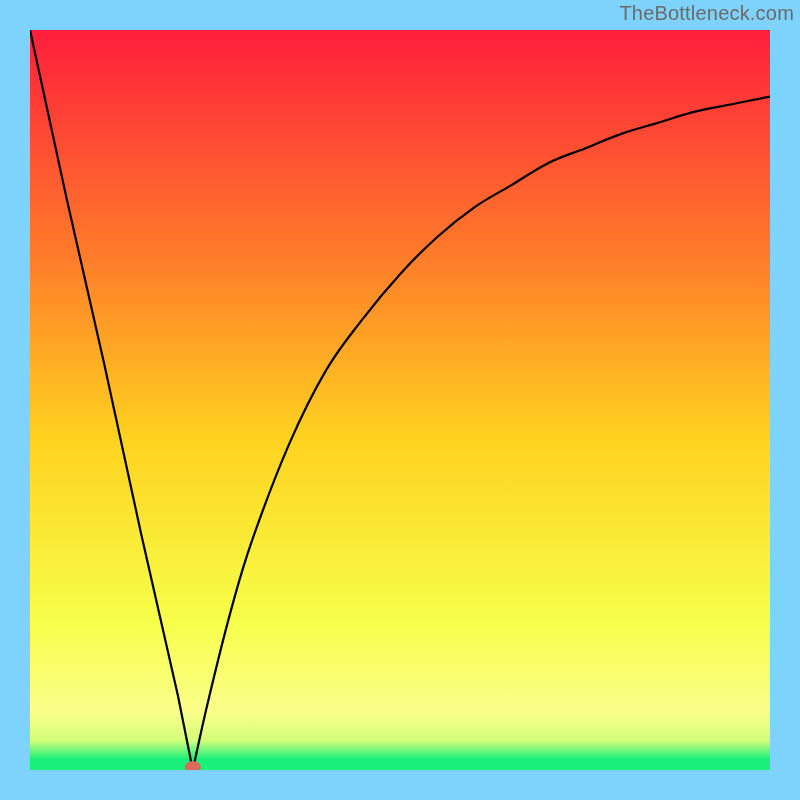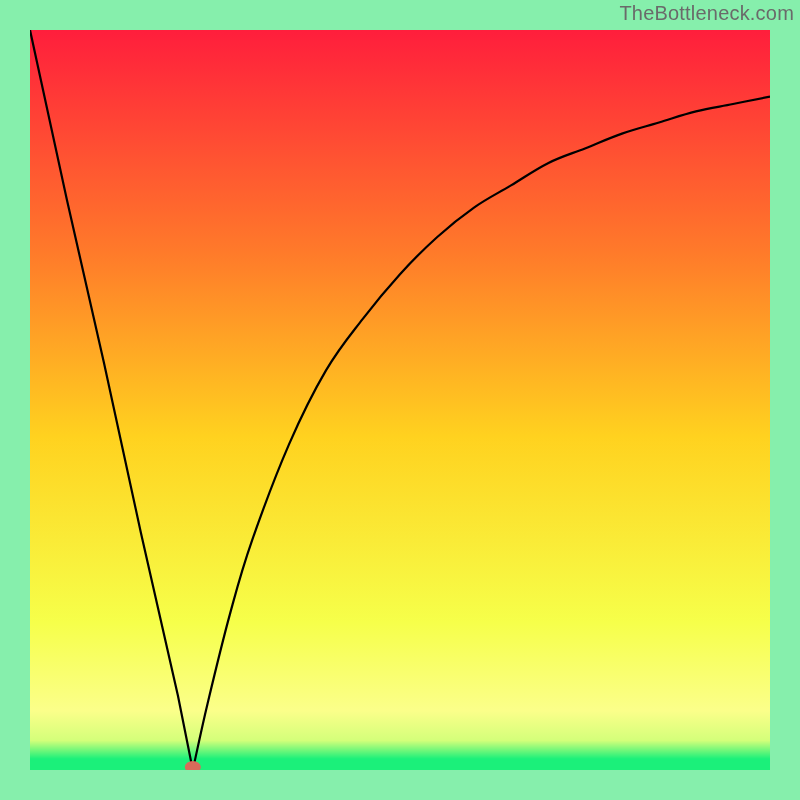--- a/index.html
+++ b/index.html
@@ -7,21 +7,21 @@
     padding: 0;
     width: 800px;
     height: 800px;
     overflow: hidden;
     font-family: Arial, Helvetica, sans-serif;
   }
   .frame {
     position: relative;
     width: 800px;
     height: 800px;
-    background: #86efac;
+    background: #7dd3fc;
   }
   .plot-area {
     position: absolute;
     left: 30px;
     top: 30px;
     width: 740px;
     height: 740px;
     overflow: hidden;
   }
   .watermark {

